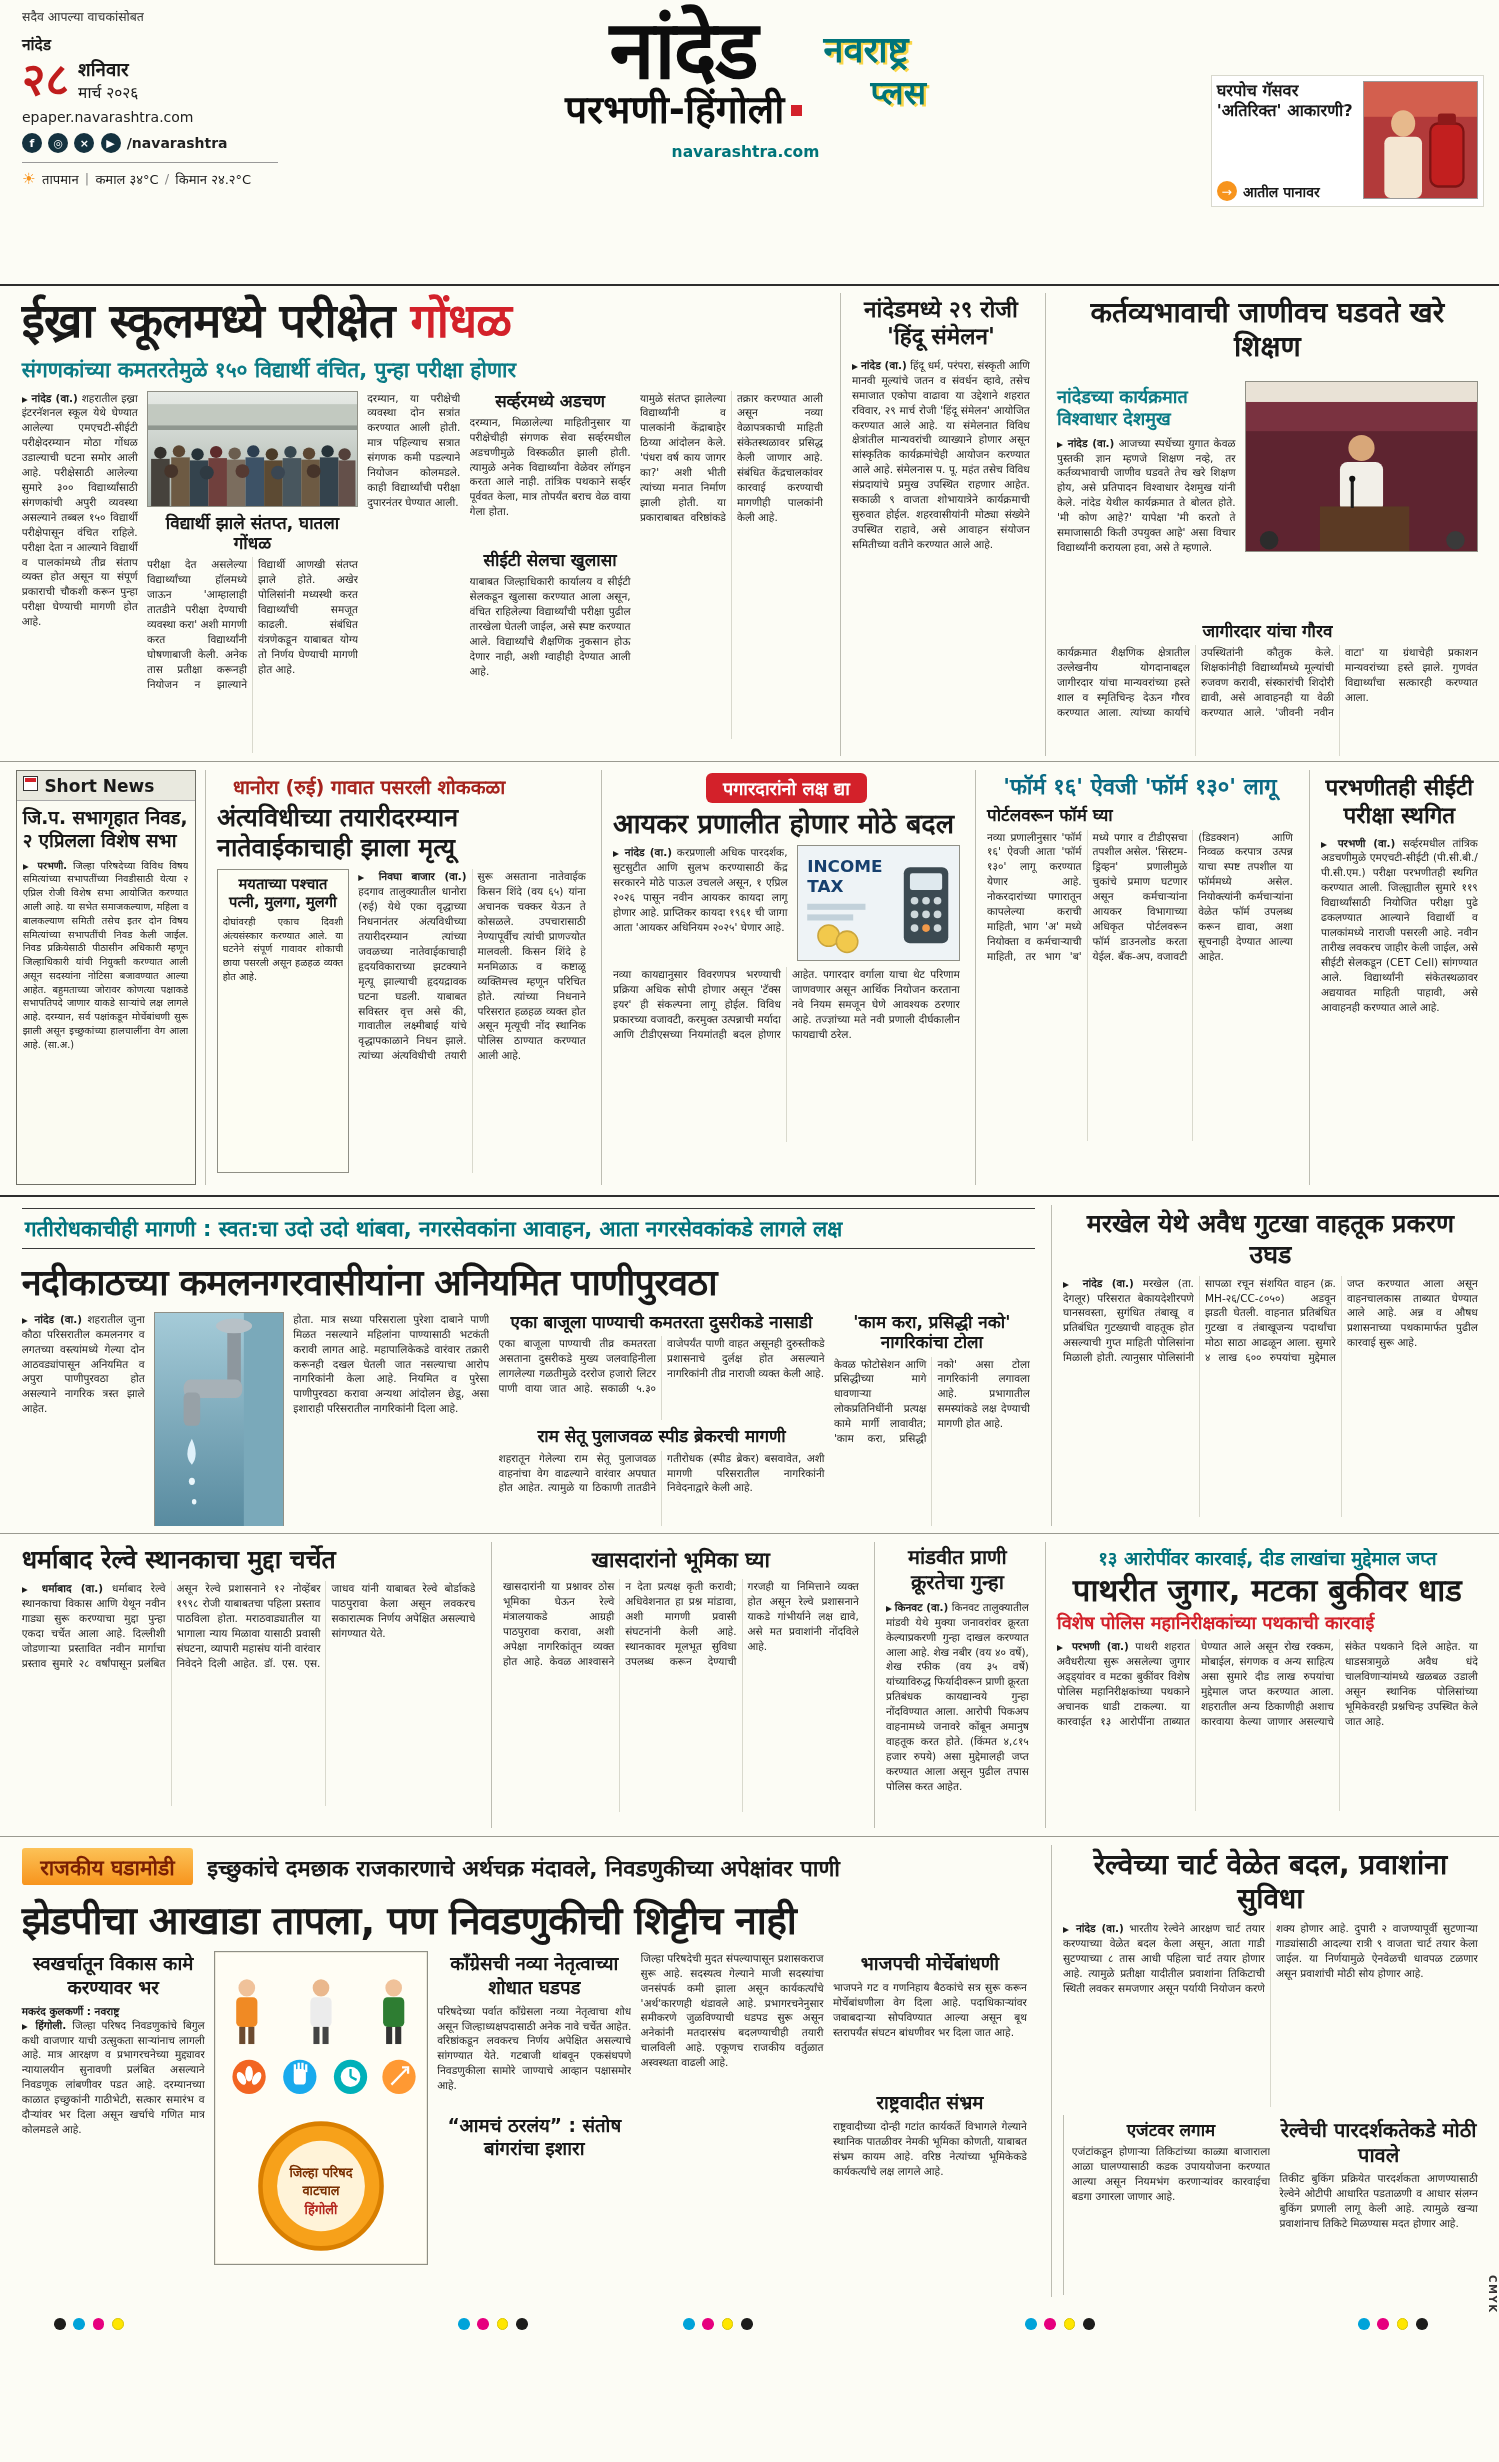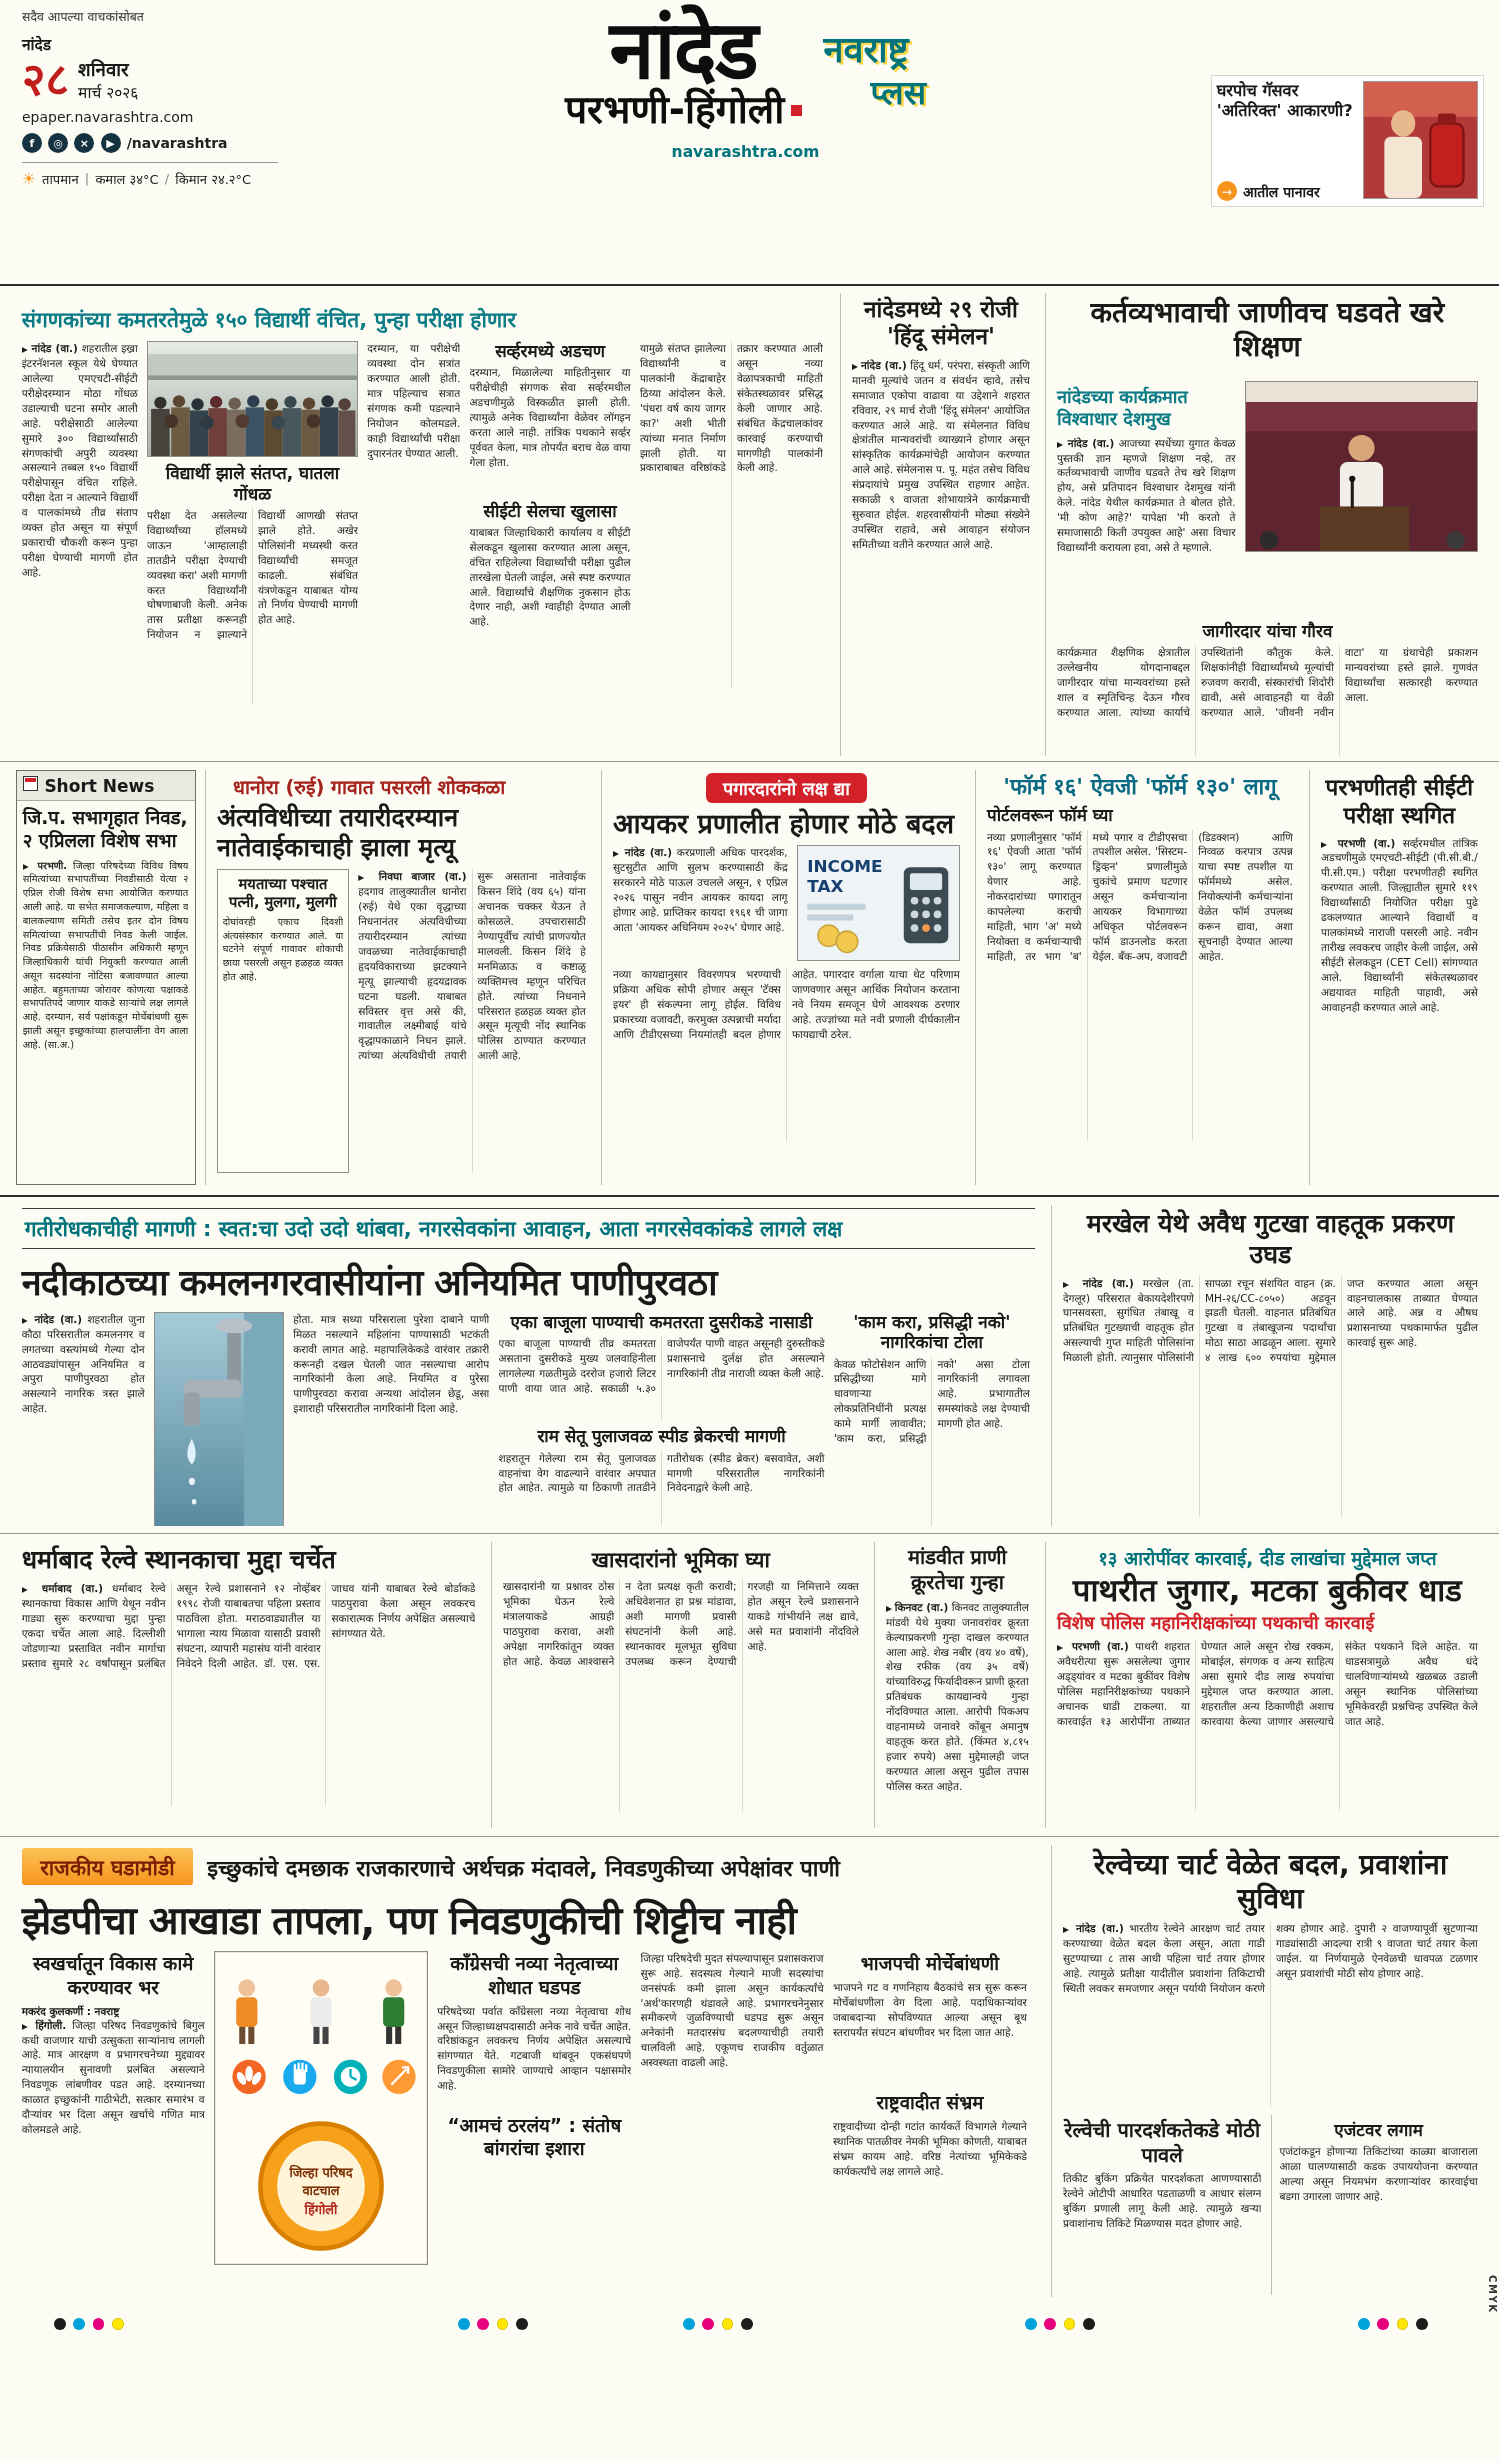--- a/index.html
+++ b/index.html
@@ -206,20 +206,21 @@
           <rect x="27" y="66" width="50" height="74" rx="8" fill="#f4e6d2"></rect>
         <rect x="88" y="50" width="44" height="76" rx="10" fill="#c21f1f" stroke="#7e1414" stroke-width="3"></rect>
         <rect x="98" y="38" width="24" height="14" rx="4" fill="#8e1a1a"></rect>
       </svg>
     </div>
   </header>
 
   <div class="hline dark" style="top:284px;"></div>
 
   <section class="sec lead">
+    <h1 class="h-lead"><span>ईख्रा स्कूलमध्ये परीक्षेत</span> <span class="red">गोंधळ</span></h1>
     <h2 class="h-sub">संगणकांच्या कमतरतेमुळे १५० विद्यार्थी वंचित, पुन्हा परीक्षा होणार</h2>
     <div class="lead-body">
       <div class="lw1 bt"><span class="byl">नांदेड (वा.)</span> <span>शहरातील इख्रा इंटरनॅशनल स्कूल येथे घेण्यात आलेल्या एमएचटी-सीईटी परीक्षेदरम्यान मोठा गोंधळ उडाल्याची घटना समोर आली आहे. परीक्षेसाठी आलेल्या सुमारे ३०० विद्यार्थ्यांसाठी संगणकांची अपुरी व्यवस्था असल्याने तब्बल १५० विद्यार्थी परीक्षेपासून वंचित राहिले. परीक्षा देता न आल्याने विद्यार्थी व पालकांमध्ये तीव्र संताप व्यक्त होत असून या संपूर्ण प्रकाराची चौकशी करून पुन्हा परीक्षा घेण्याची मागणी होत आहे.</span></div>
       <div class="lw2">
         <svg class="photo crowd" viewBox="0 0 270 150" preserveAspectRatio="none">
           <defs>
               <linearGradient id="sky" x1="0" y1="0" x2="0" y2="1">
                 <stop offset="0" stop-color="#e7ebe6"></stop>
                 <stop offset="1" stop-color="#a8b2ab"></stop>
               </linearGradient>
@@ -499,27 +500,27 @@
         <div class="pol-sub">राष्ट्रवादीत संभ्रम</div>
         <div class="bt" style="height:109px;">राष्ट्रवादीच्या दोन्ही गटांत कार्यकर्ते विभागले गेल्याने स्थानिक पातळीवर नेमकी भूमिका कोणती, याबाबत संभ्रम कायम आहे. वरिष्ठ नेत्यांच्या भूमिकेकडे कार्यकर्त्यांचे लक्ष लागले आहे.</div>
       </div>
     </div>
   </section>
 
   <section class="sec railway bl">
     <h2 class="h-rail">रेल्वेच्या चार्ट वेळेत बदल, प्रवाशांना सुविधा</h2>
     <div class="bt c2" style="height:186px;"><span class="byl">नांदेड (वा.)</span> <span>भारतीय रेल्वेने आरक्षण चार्ट तयार करण्याच्या वेळेत बदल केला असून, आता गाडी सुटण्याच्या ८ तास आधी पहिला चार्ट तयार होणार आहे. त्यामुळे प्रतीक्षा यादीतील प्रवाशांना तिकिटाची स्थिती लवकर समजणार असून पर्यायी नियोजन करणे शक्य होणार आहे. दुपारी २ वाजण्यापूर्वी सुटणाऱ्या गाड्यांसाठी आदल्या रात्री ९ वाजता चार्ट तयार केला जाईल. या निर्णयामुळे ऐनवेळची धावपळ टळणार असून प्रवाशांची मोठी सोय होणार आहे.</span></div>
     <div class="row" style="margin-top:7.8px;">
+      <div class="grow bl" style="padding-left:7.8px;">
+        <div class="rail-sub2">एजंटवर लगाम</div>
+        <div class="bt" style="height:124px;">एजंटांकडून होणाऱ्या तिकिटांच्या काळ्या बाजाराला आळा घालण्यासाठी कडक उपाययोजना करण्यात आल्या असून नियमभंग करणाऱ्यांवर कारवाईचा बडगा उगारला जाणार आहे.</div>
+      </div>
       <div class="grow">
         <div class="rail-sub1">रेल्वेची पारदर्शकतेकडे मोठी पावले</div>
         <div class="bt" style="height:124px;">तिकीट बुकिंग प्रक्रियेत पारदर्शकता आणण्यासाठी रेल्वेने ओटीपी आधारित पडताळणी व आधार संलग्न बुकिंग प्रणाली लागू केली आहे. त्यामुळे खऱ्या प्रवाशांनाच तिकिटे मिळण्यास मदत होणार आहे.</div>
-      </div>
-      <div class="grow bl" style="padding-left:7.8px;">
-        <div class="rail-sub2">एजंटवर लगाम</div>
-        <div class="bt" style="height:124px;">एजंटांकडून होणाऱ्या तिकिटांच्या काळ्या बाजाराला आळा घालण्यासाठी कडक उपाययोजना करण्यात आल्या असून नियमभंग करणाऱ्यांवर कारवाईचा बडगा उगारला जाणार आहे.</div>
       </div>
     </div>
   </section>
 
   <div class="regrow">
     <div class="regmarks" style="left:54px;">
         <span class="dot k"></span>
         <span class="dot c"></span>
         <span class="dot m"></span>
         <span class="dot y"></span>

